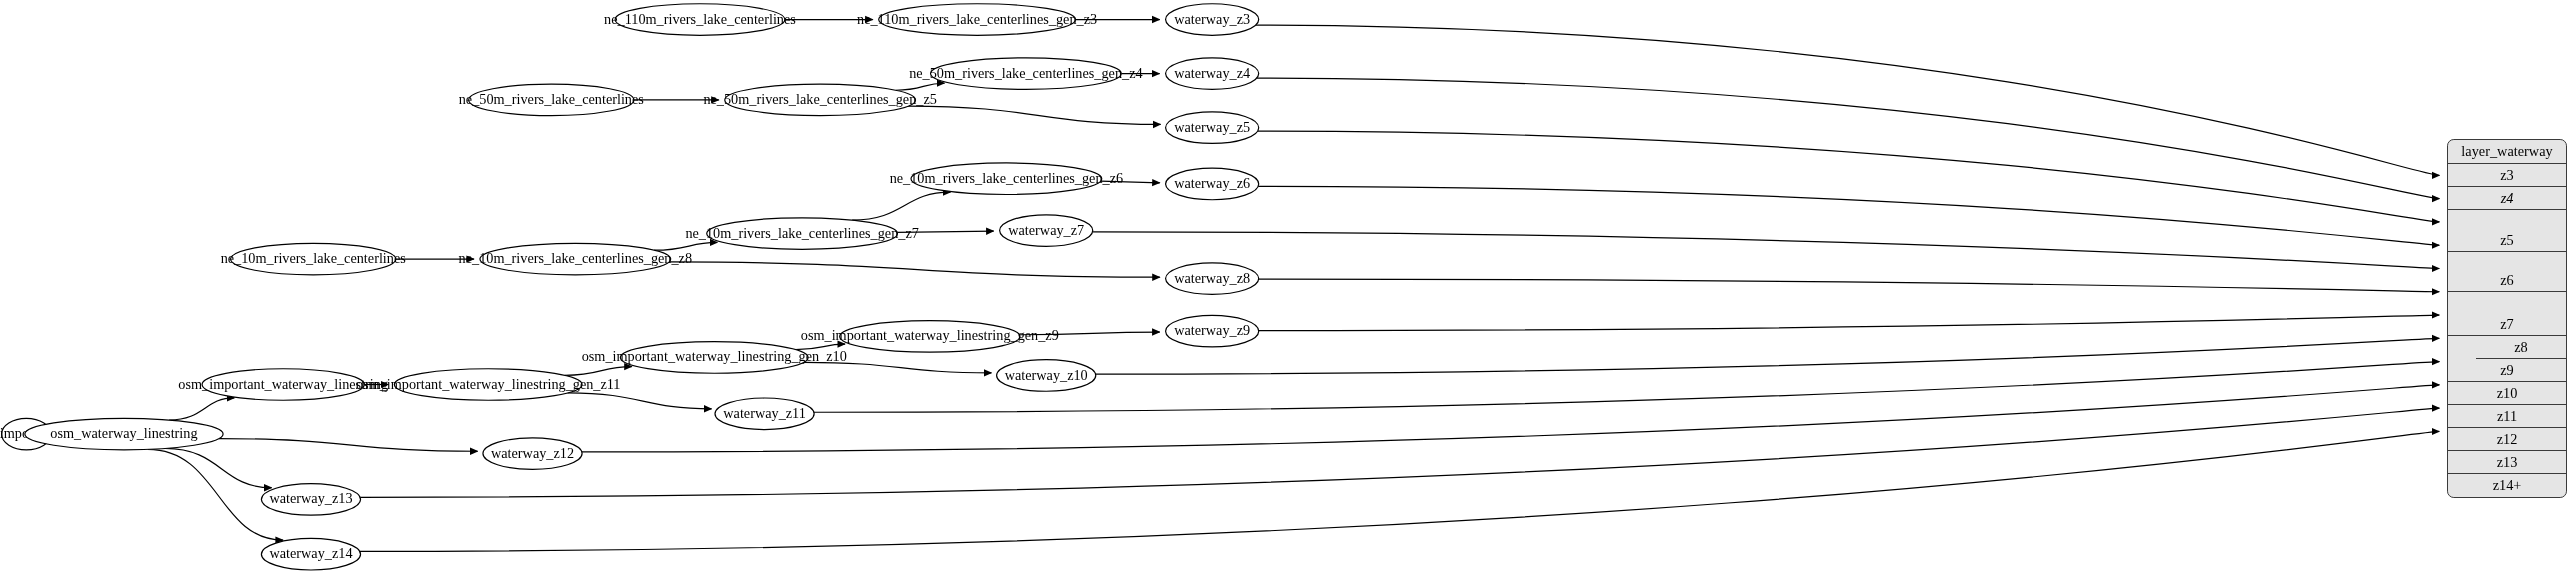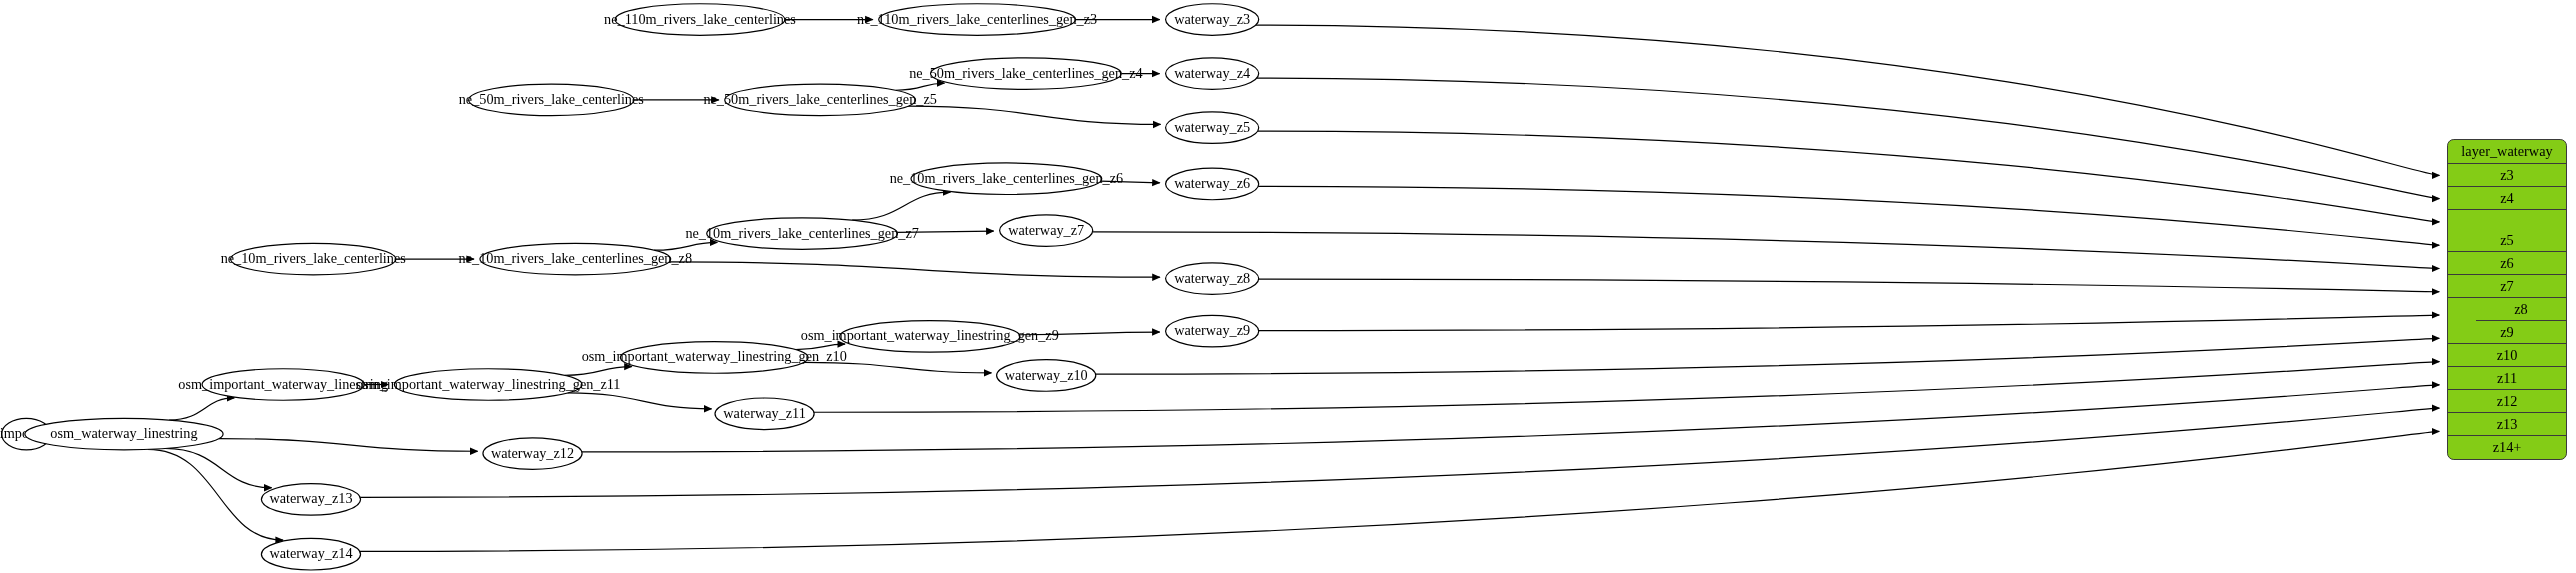--- a/index.html
+++ b/index.html
@@ -217,27 +217,27 @@
           <ellipse cx="414" cy="665" rx="66" ry="21" class="node-ellipse"></ellipse>
           <text x="414" y="666" class="node-label">waterway_z13</text>
         </g>
         <g>
           <ellipse cx="414" cy="738" rx="66" ry="21" class="node-ellipse"></ellipse>
           <text x="414" y="739" class="node-label">waterway_z14</text>
         </g>
       </g>
   </svg>
 
-  <div class="layer-table" id="layer-table" style="left: 2447px; top: 139px; width: 120px; background: #84cc16; border-color: rgb(58, 58, 58);">
+  <div class="layer-table" id="layer-table" style="left: 2447px; top: 139px; width: 120px; background: #e5e5e5; border-color: rgb(58, 58, 58);">
       <div class="layer-row" style="height: 24px;">layer_waterway</div>
       <div class="layer-row" style="height: 23px;">z3</div>
-      <div class="layer-row" style="height: 23px;">z4</div>
+      <div class="layer-row" style="height: 23px; font-style: italic;">z4</div>
       <div class="layer-row" style="height: 23px; margin-top: 19px;">z5</div>
-      <div class="layer-row" style="height: 23px;">z6</div>
-      <div class="layer-row" style="height: 23px;">z7</div>
+      <div class="layer-row" style="height: 23px; margin-top: 17px;">z6</div>
+      <div class="layer-row" style="height: 23px; margin-top: 21px;">z7</div>
       <div class="layer-row" style="height: 23px; margin-left: 28px;">z8</div>
       <div class="layer-row" style="height: 23px;">z9</div>
       <div class="layer-row" style="height: 23px; text-align: center;">z10</div>
       <div class="layer-row" style="height: 23px;">z11</div>
       <div class="layer-row" style="height: 23px;">z12</div>
       <div class="layer-row" style="height: 23px;">z13</div>
       <div class="layer-row" style="height: 23px;">z14+</div>
     </div>
 </div>
 

